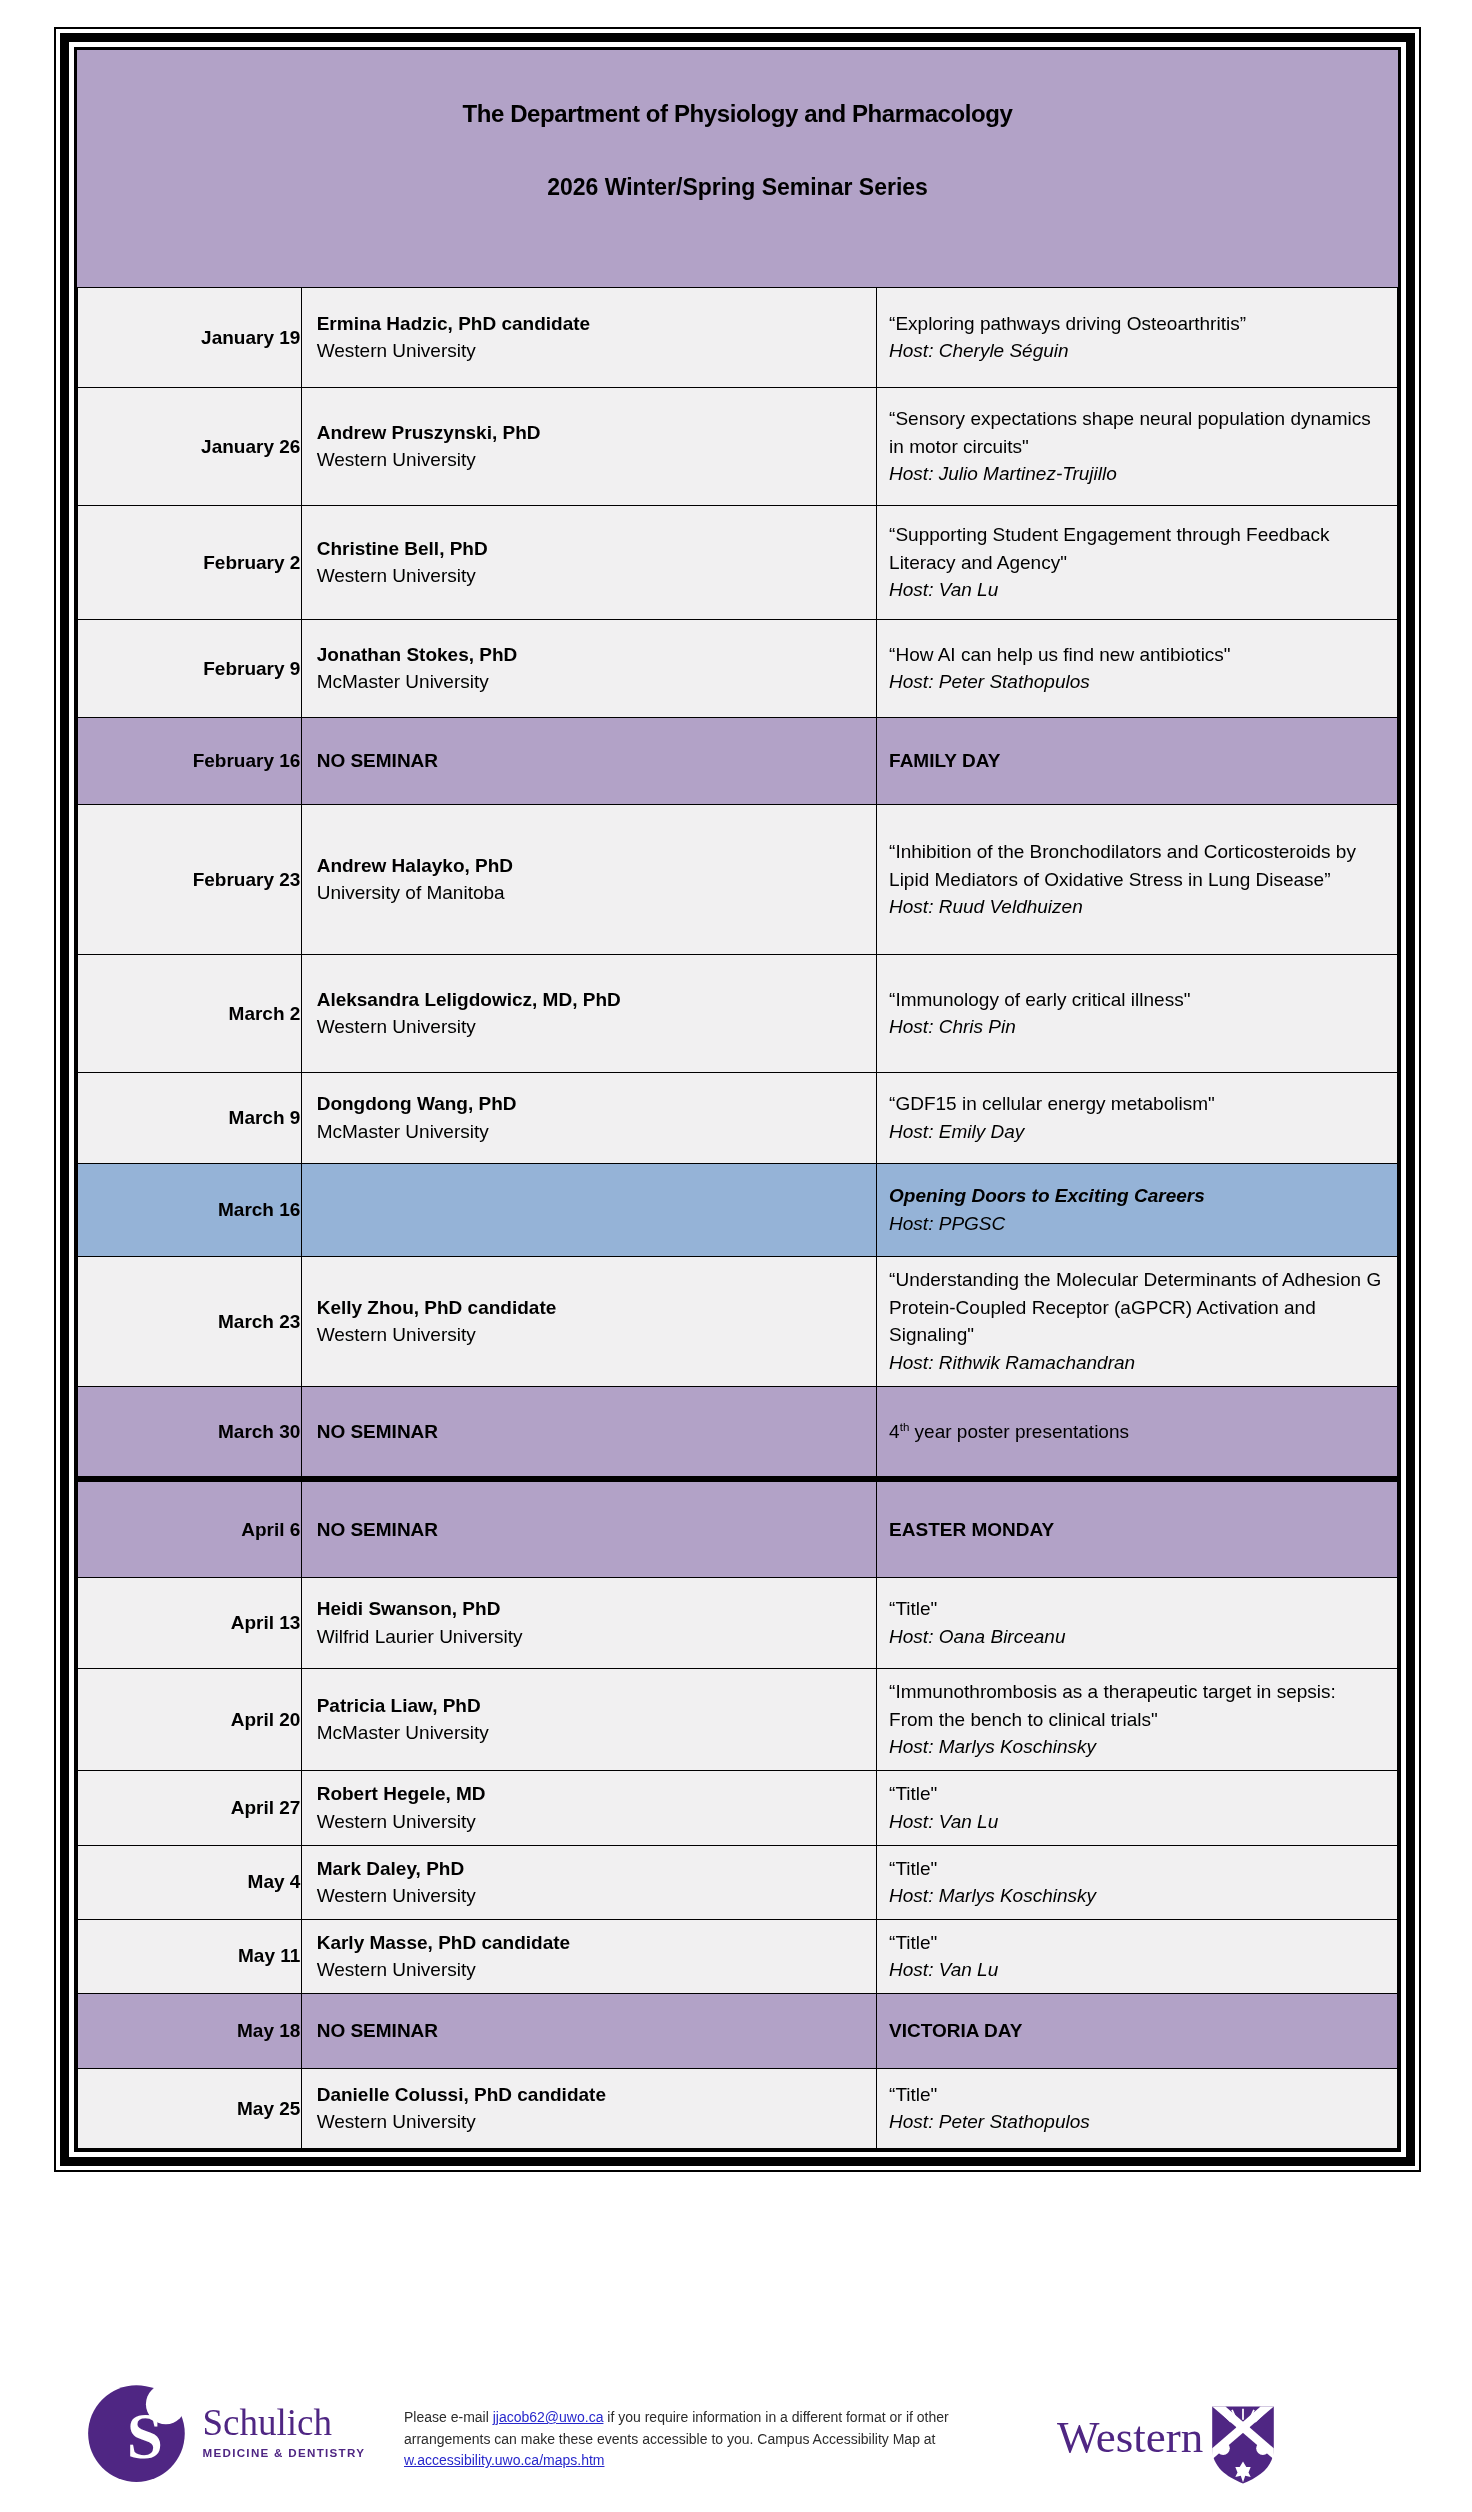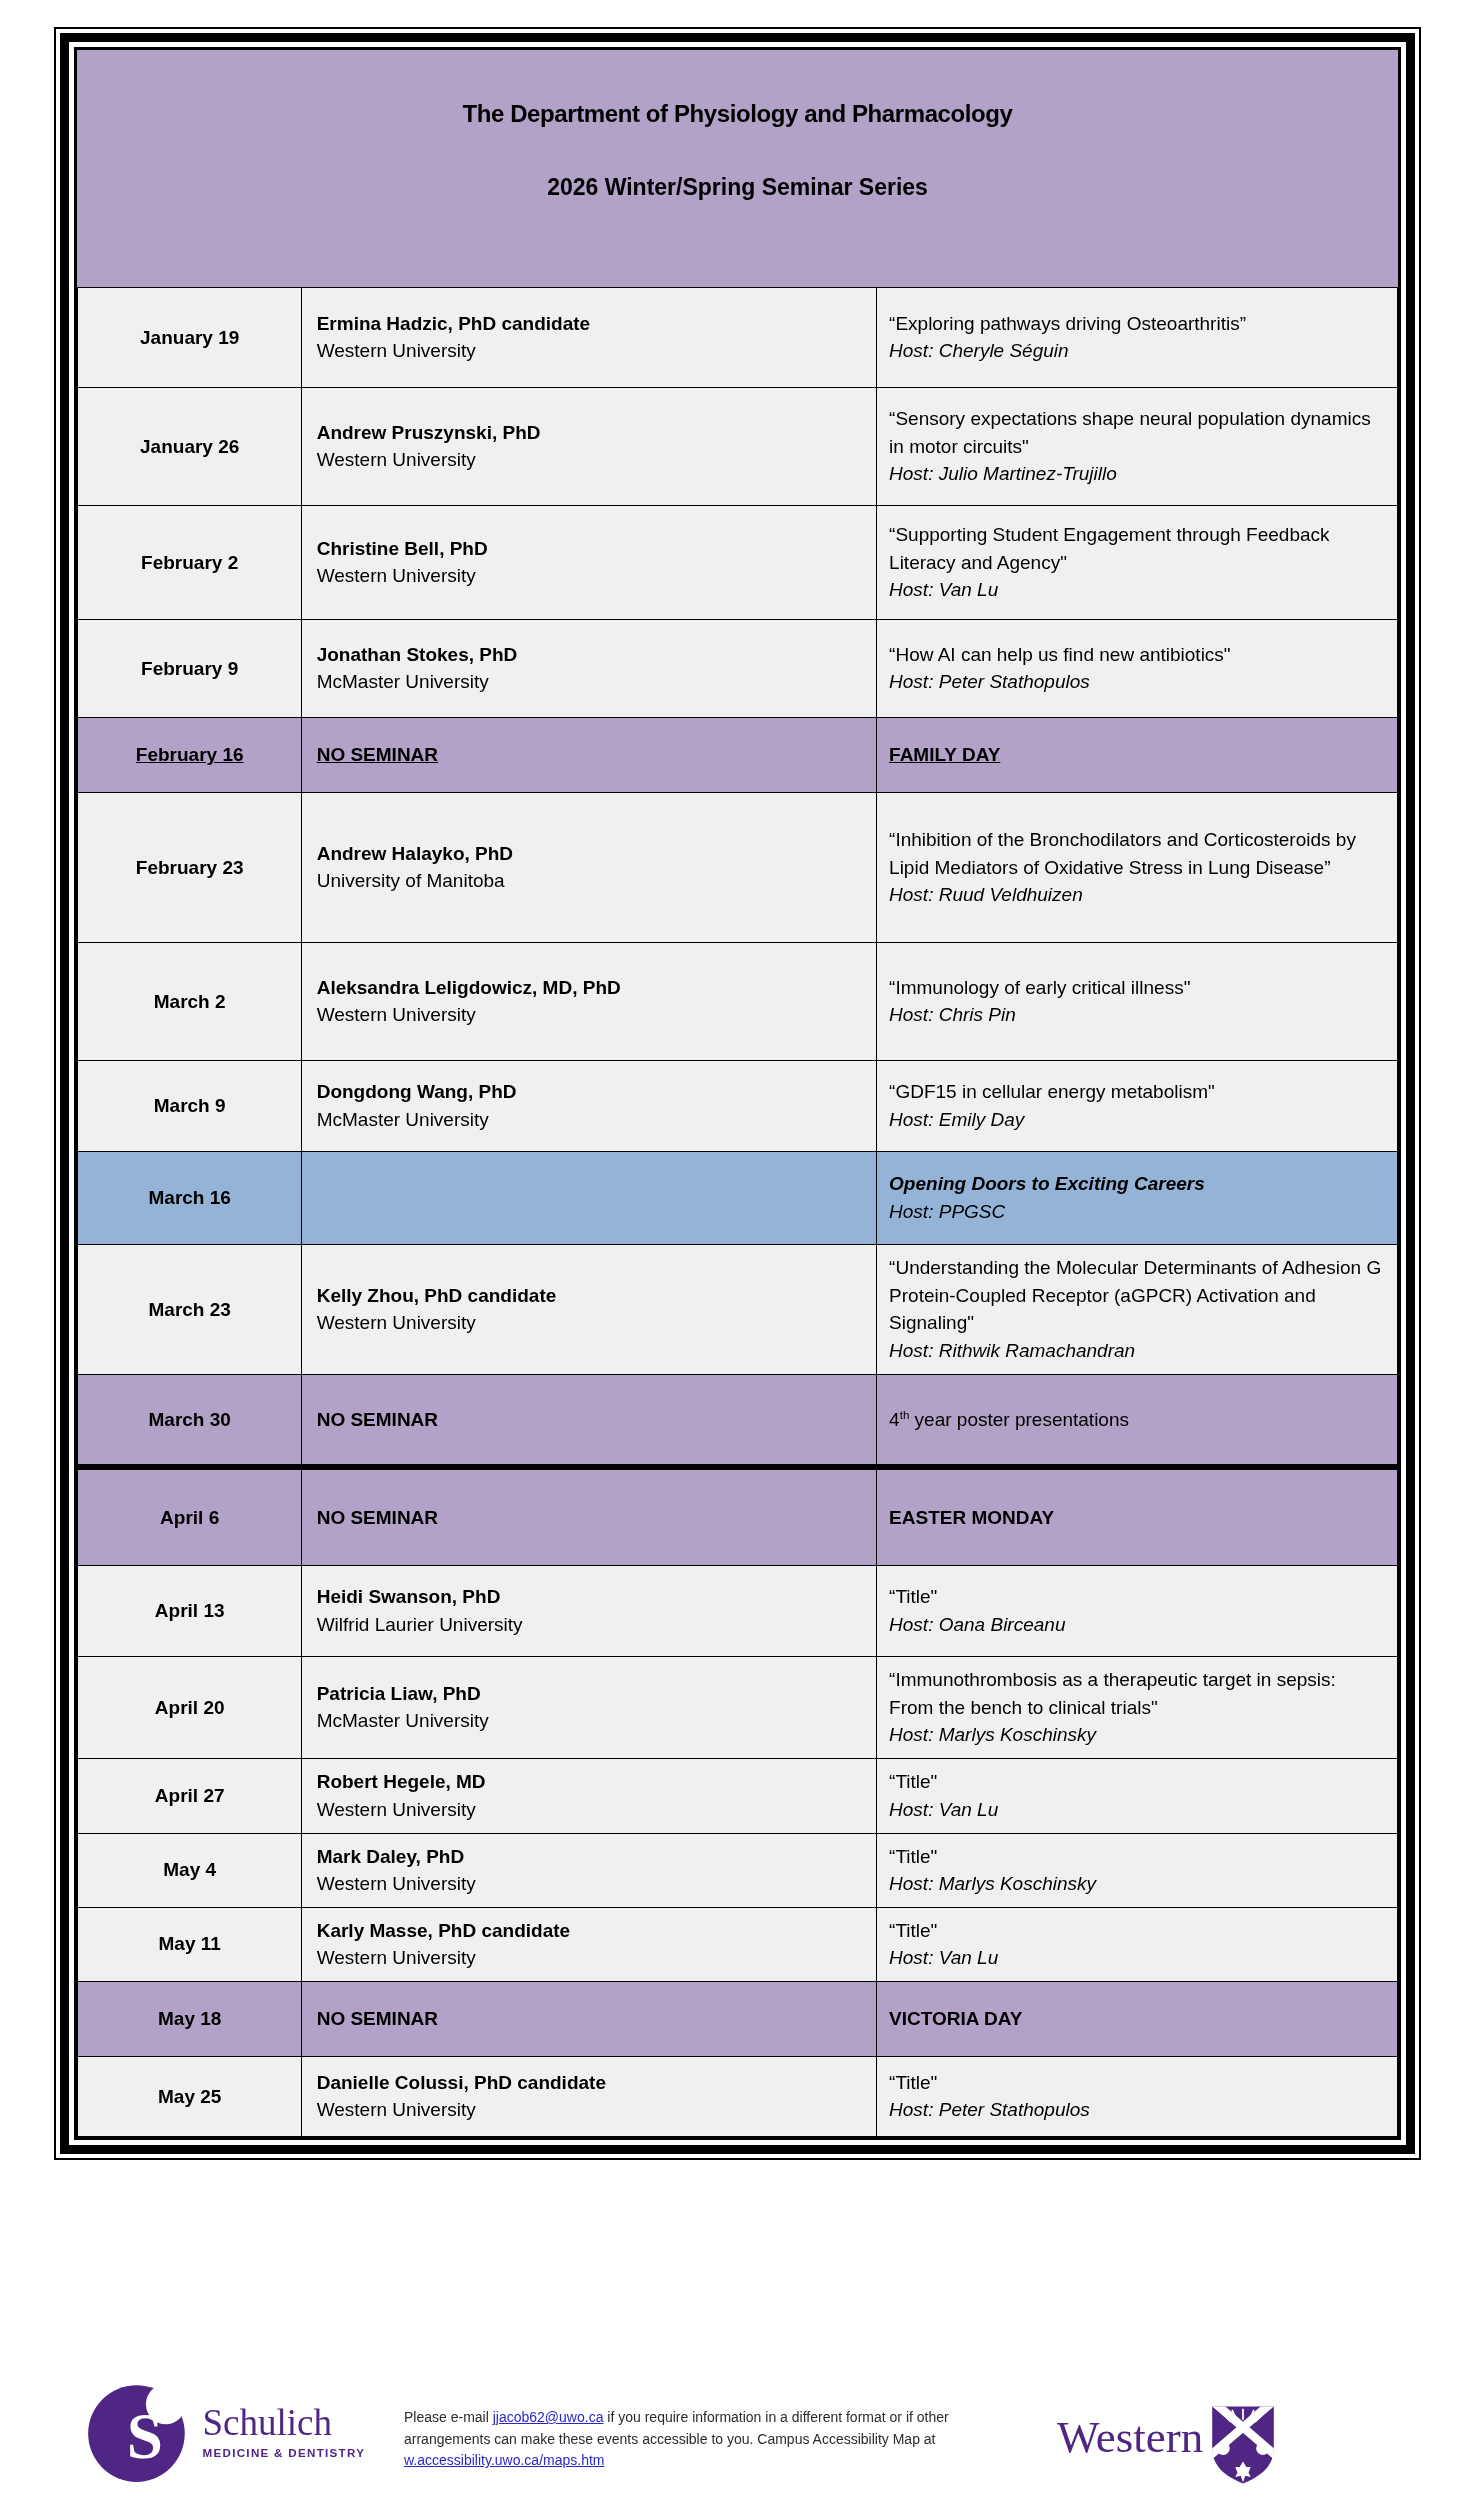--- a/index.html
+++ b/index.html
@@ -24,21 +24,21 @@
   
   table.seminar{width:100%;border-collapse:collapse;table-layout:fixed;}
   table.seminar td{
     border:1.8px solid #000;vertical-align:middle;box-sizing:border-box;
     font-size:19px;line-height:1.45;
   }
   tr.normal td{background:var(--row-light,#f1f0f1);}
   tr.holiday td{background:var(--purple,#b2a2c7);}
   tr.special td{background:var(--blue,#95b3d7);}
   tr.thick-top td{border-top:6.2px solid #000;}
-  td.date{width:17%;text-align:center;font-weight:bold;}
+  td.date{width:17%;text-align:right;font-weight:bold;}
   td.speaker{width:43.5%;padding:9px 14.3px;}
   td.talk{width:39.5%;padding:9px 12.5px;}
   .speaker-name{font-weight:bold;}
   .no-seminar{font-weight:bold;}
   .talk-title{}
   .talk-title.bold{font-weight:bold;}
   .talk-title.bolditalic{font-weight:bold;font-style:italic;}
   .talk-host{font-style:italic;}
   sup{font-size:11.6px;vertical-align:super;line-height:0;}
   
@@ -107,21 +107,21 @@
               <td class="date">February 9</td>
               <td class="speaker">
                 <div class="speaker-name">Jonathan Stokes, PhD</div>
                 <div>McMaster University</div>
               </td>
               <td class="talk">
                 <div class="talk-title">“How AI can help us find new antibiotics"</div>
                 <div class="talk-host">Host: Peter Stathopulos</div>
               </td>
             </tr>
-            <tr class="holiday" style="height: 75px; text-decoration: underline;">
+            <tr class="holiday" style="height: 87px;">
               <td class="date">February 16</td>
               <td class="speaker">
                 <div class="no-seminar">NO SEMINAR</div>
               </td>
               <td class="talk">
                 <div class="talk-title bold">FAMILY DAY</div>
               </td>
             </tr>
             <tr class="normal" style="height: 150px;">
               <td class="date">February 23</td>

